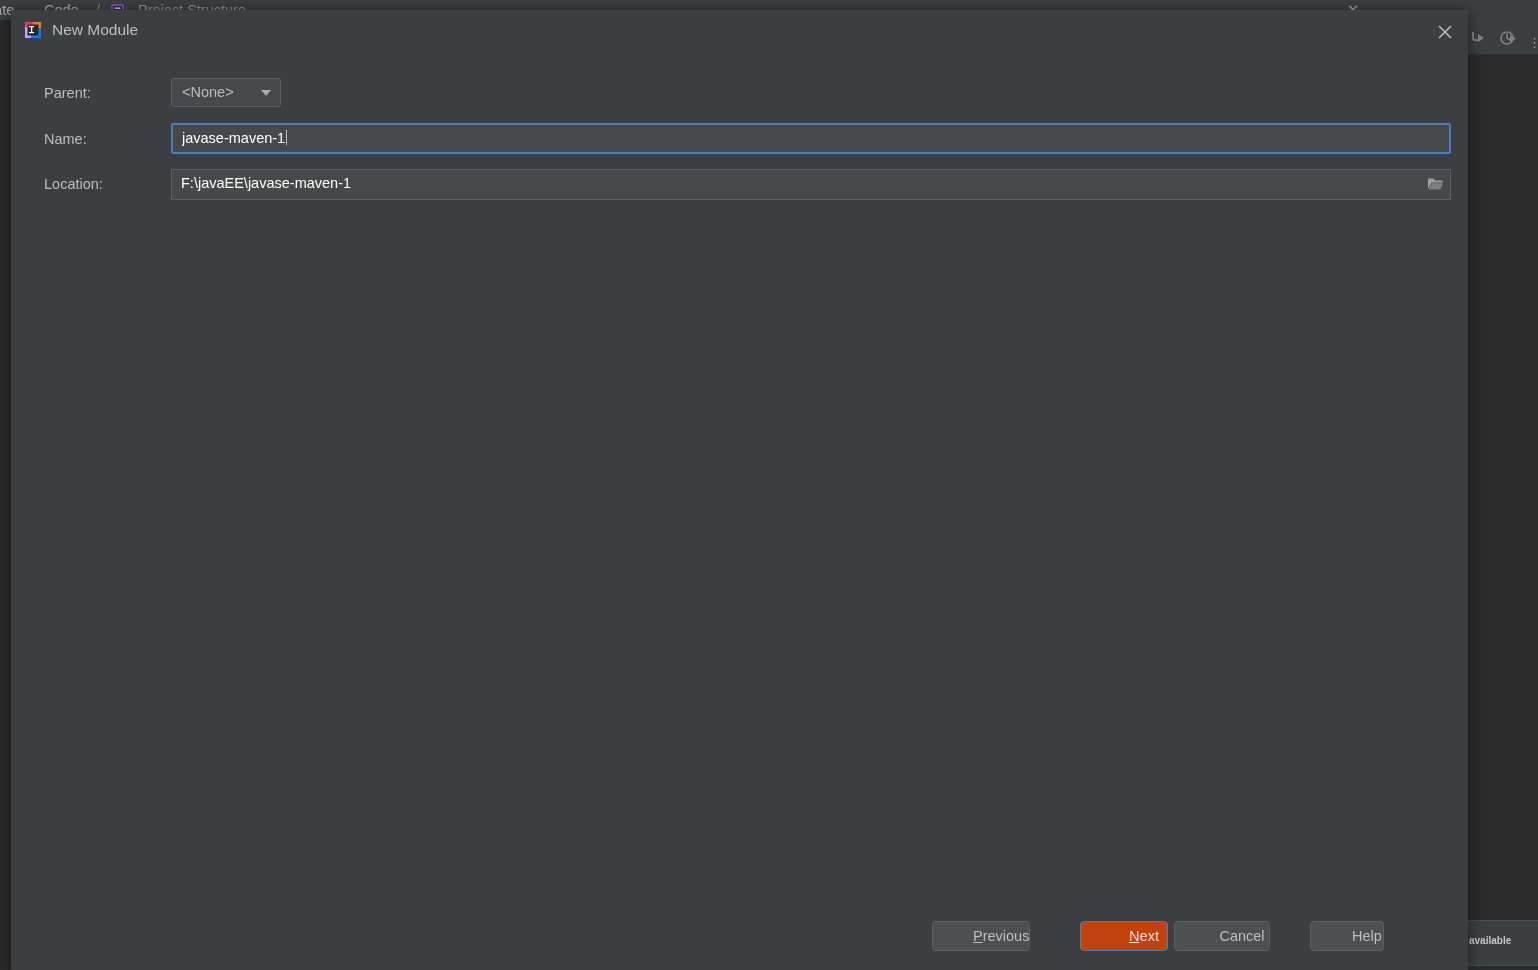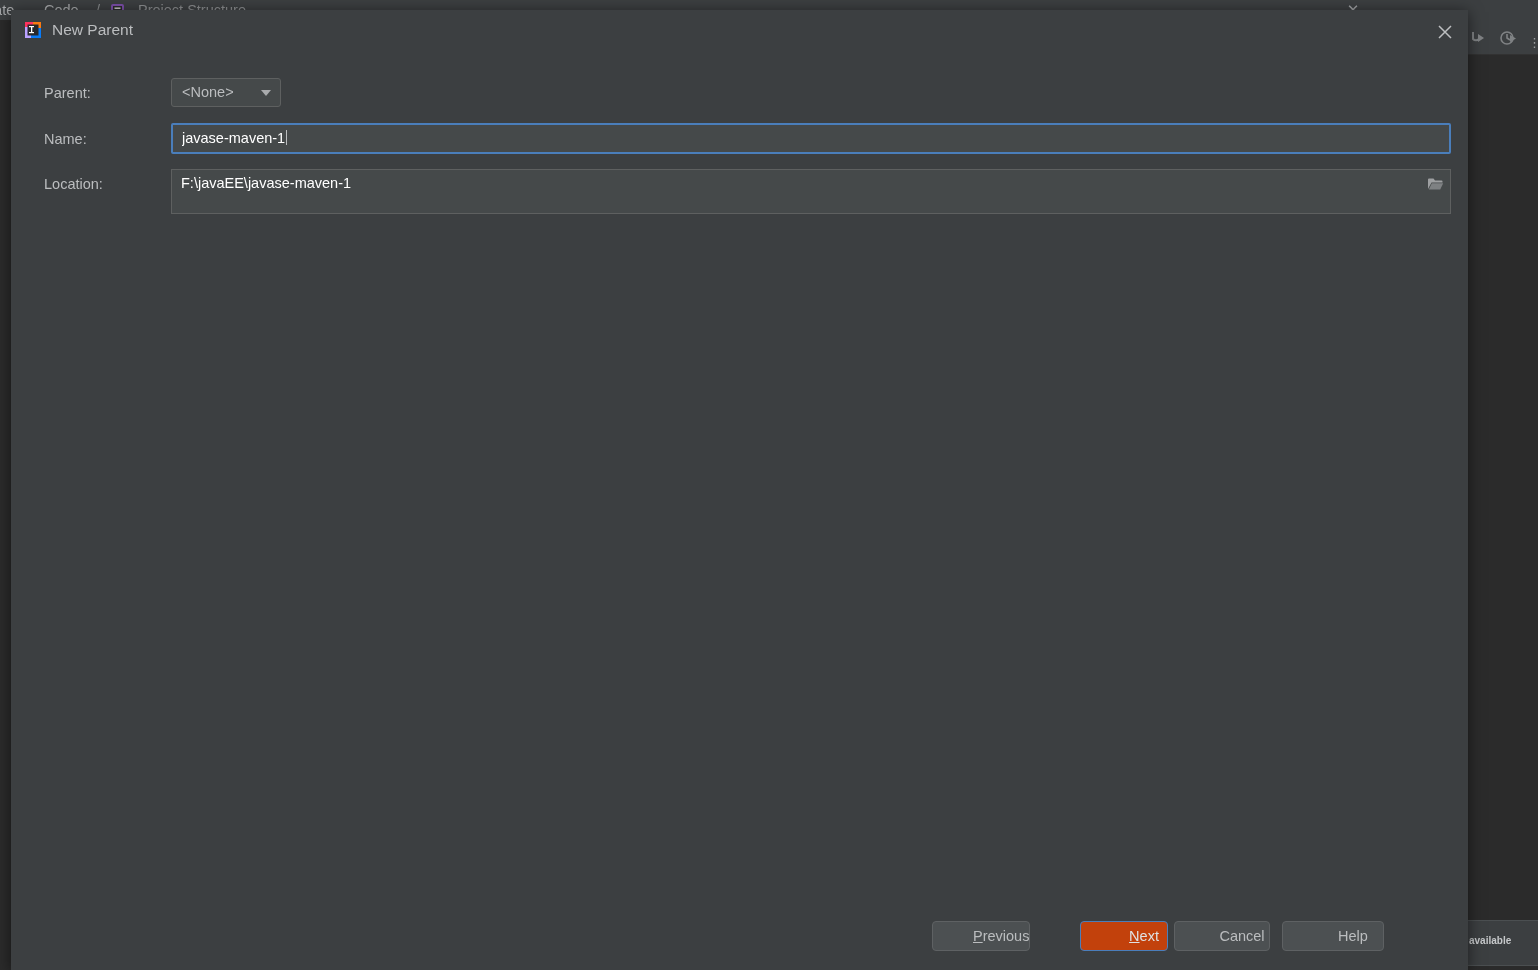--- a/index.html
+++ b/index.html
@@ -216,21 +216,21 @@
     background: #45494a;
     box-sizing: border-box;
   }
   .text-input.focused {
     border: 2px solid #4a7ebb;
     background: #45494a;
     border-radius: 2px;
   }
   .text-input.plain {
     border: 1px solid #5e6060;
-    height: 45px;
+    height: 31px;
   }
   .input-value {
     position: absolute;
     left: 9px; top: 0; right: 34px;
     line-height: 27px;
     color: #ffffff;
     font-size: 14.5px;
     white-space: nowrap;
     overflow: hidden;
   }
@@ -311,21 +311,21 @@
   }
   .btn u { text-decoration: underline; }
   .btn-previous { right: 438px; width: 98px; }
   .btn-next {
     right: 300px; width: 88px;
     background: #c2410c;
     border: 1px solid #4a7ebb;
     color: #dfe1e3;
   }
   .btn-cancel { right: 198px; width: 96px; }
-  .btn-help   { right: 84px;  width: 102px; }
+  .btn-help   { right: 84px;  width: 74px; }
 </style>
 </head>
 <body>
 
 <div id="ide-background">
 
   <div class="bg-left-strip"></div>
   <div class="bg-right-panel"></div>
 
   <div class="bg-menubar">
@@ -374,21 +374,21 @@
         <path d="M1 1 L9 1 L9 6 L1 6 Z" fill="#fe315d"></path>
         <path d="M9 1 L17 1 L17 7 L9 7 Z" fill="#f97a12"></path>
         <path d="M1 6 L7 6 L7 17 L1 17 Z" fill="#b9a1ff"></path>
         <path d="M7 7 L17 7 L17 17 L7 17 Z" fill="#087cfa"></path>
         <rect x="3.5" y="3.5" width="11" height="11" fill="#27282c"></rect>
         <rect x="5" y="5" width="5" height="1.2" fill="#ffffff"></rect>
         <rect x="7" y="5" width="1.3" height="7" fill="#ffffff"></rect>
         <rect x="5" y="11" width="5" height="1.2" fill="#ffffff"></rect>
       </svg>
     </span>
-    <span class="dialog-title">New Parent</span>
+    <span class="dialog-title">New Module</span>
     <span class="dialog-close">
       <svg width="16" height="16" viewBox="0 0 16 16">
         <path d="M2 2 L14 14 M14 2 L2 14" stroke="#bdbfc1" stroke-width="1.5"></path>
       </svg>
     </span>
   </div>
 
   <div class="form-area">
 
     <div class="form-row row-parent">

